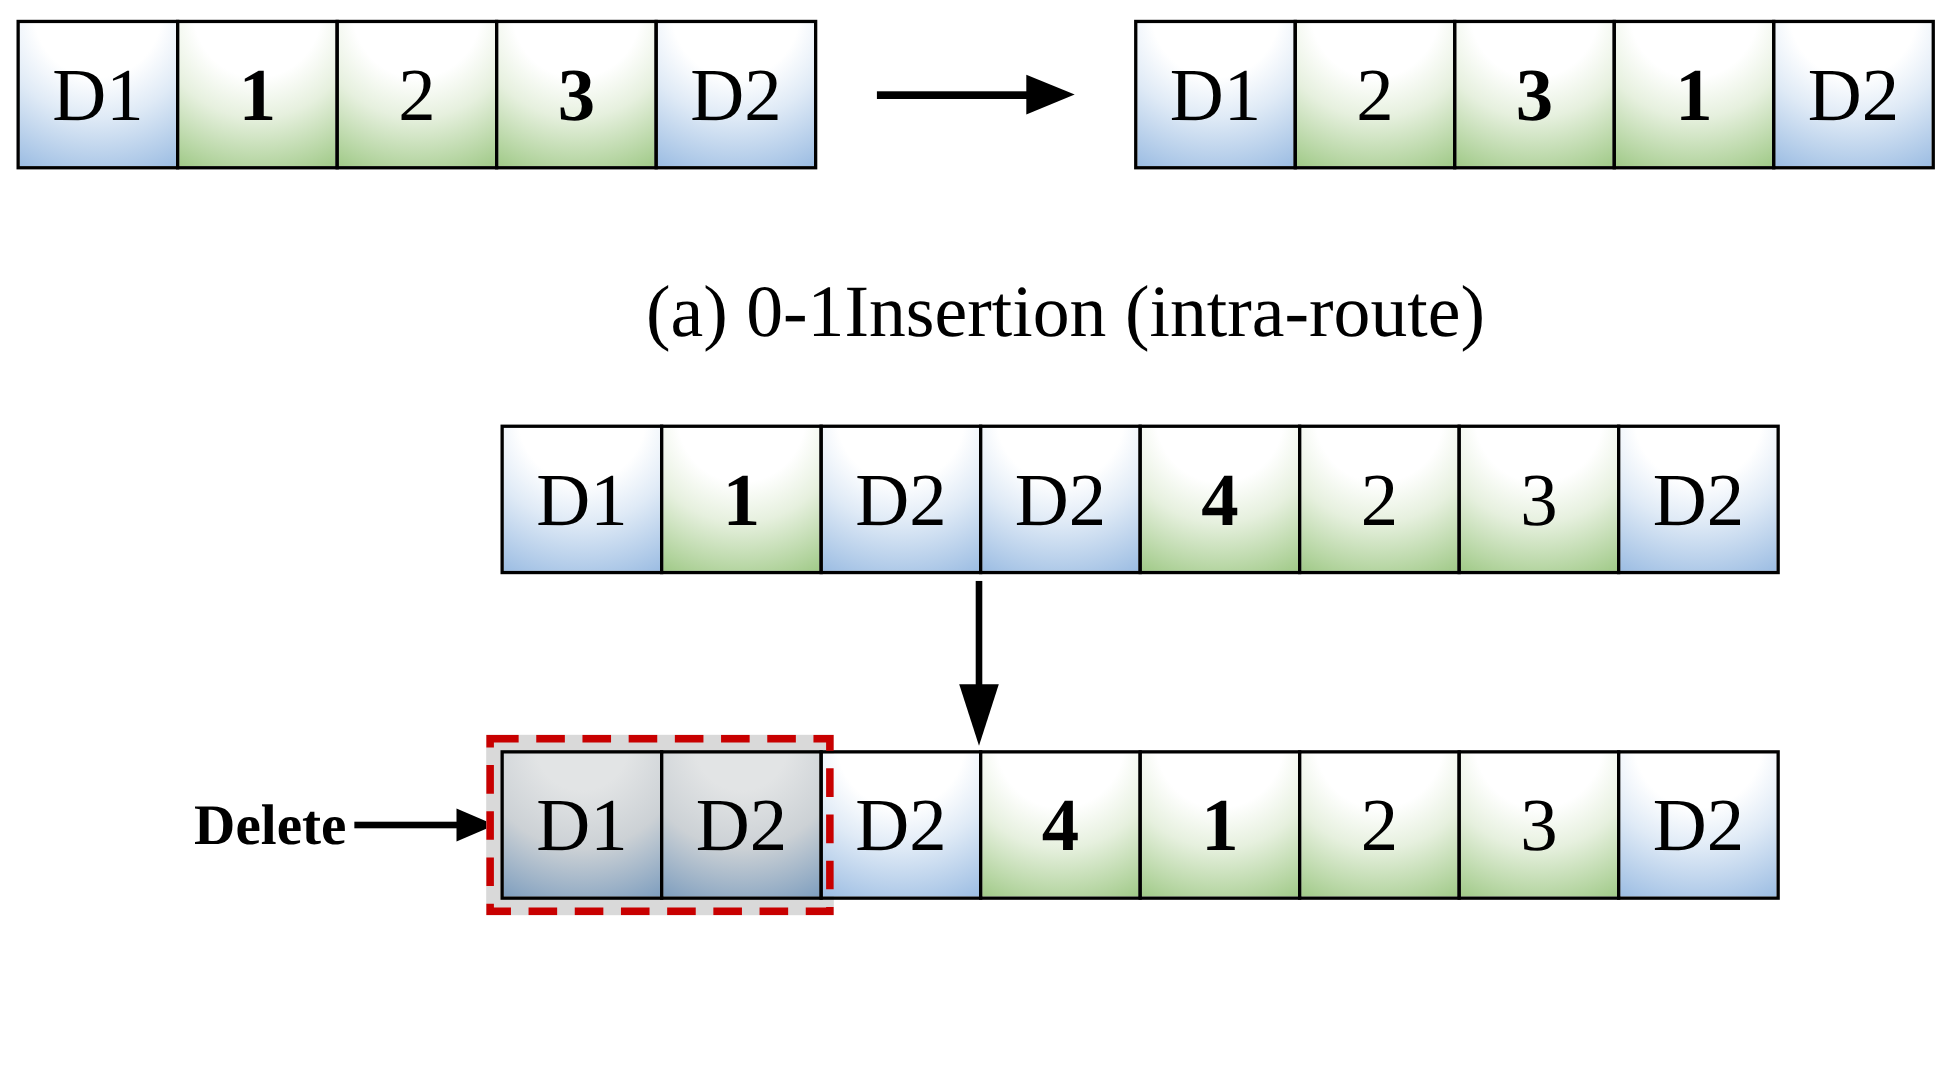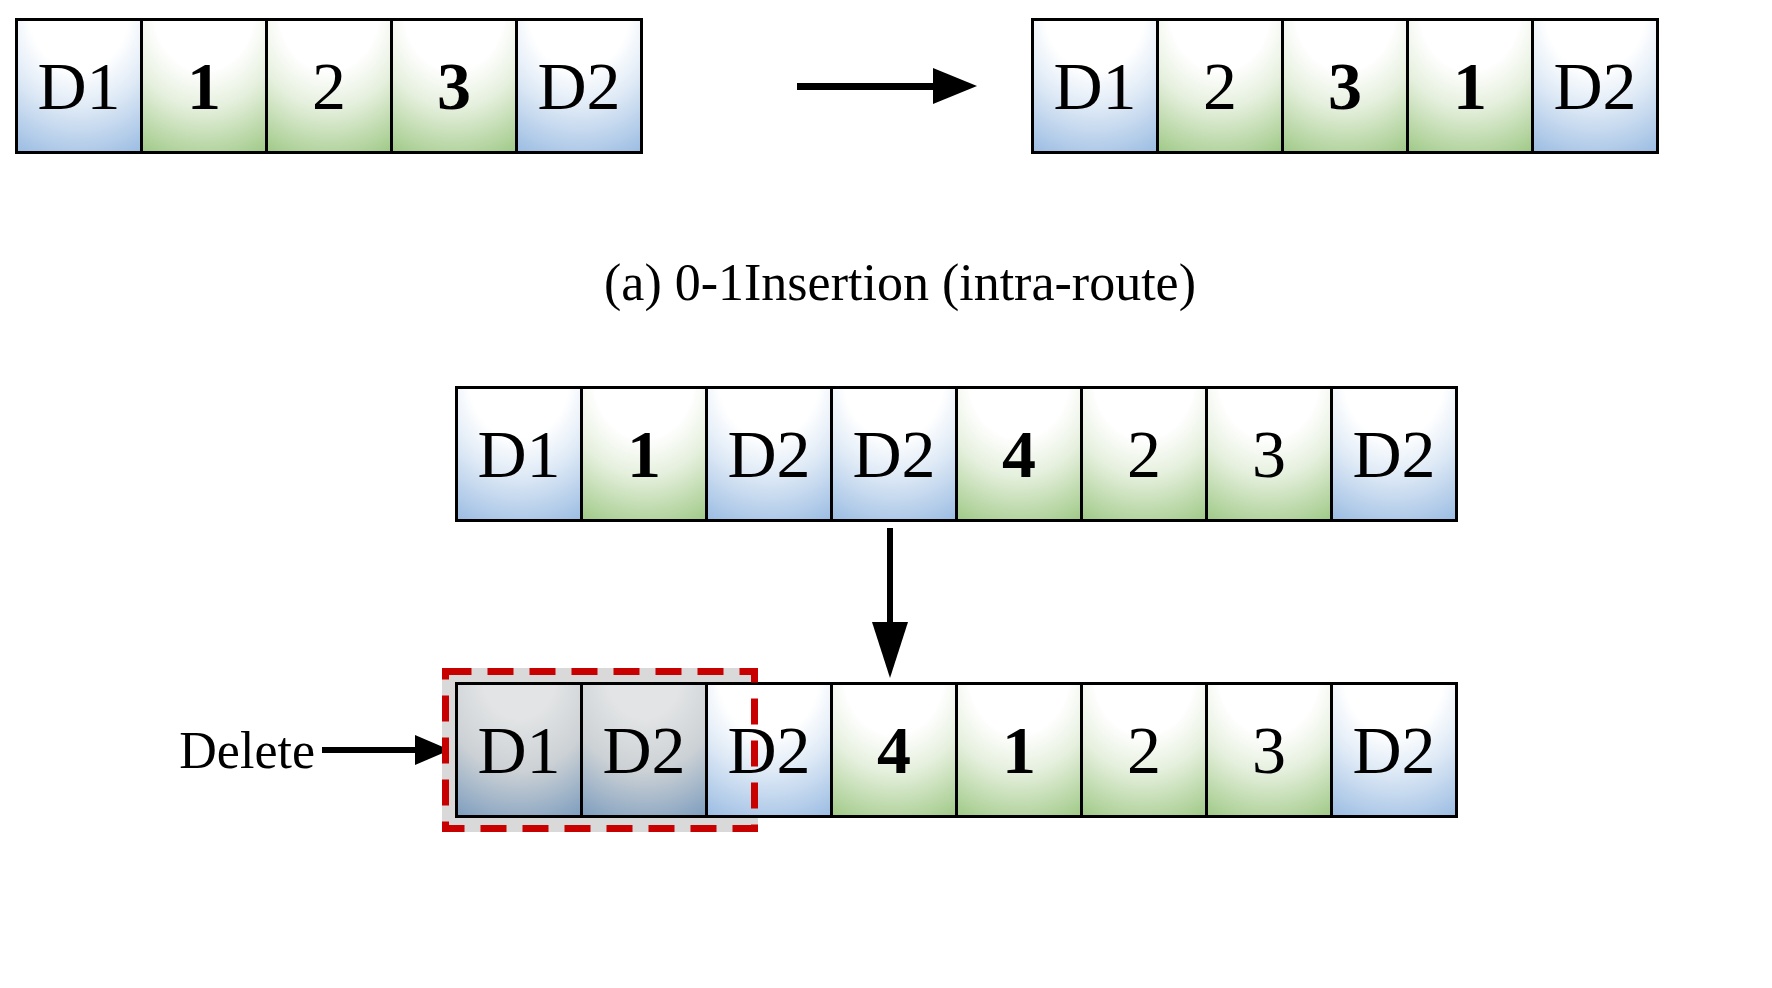--- a/index.html
+++ b/index.html
@@ -2,34 +2,34 @@
 <html><head>
 <meta charset="utf-8">
 <style>
   html,body{margin:0;padding:0;background:#ffffff;}
   #figure{
     position:relative;width:1772px;height:988px;background:#ffffff;overflow:hidden;
     font-family:"Liberation Serif","DejaVu Serif",serif;color:#000;
   }
   .seq{position:absolute;display:flex;}
   .cell{
-    box-sizing:border-box;width:128px;height:136px;border:3px solid #000;
+    box-sizing:border-box;width:148px;height:136px;border:3px solid #000;
     margin-left:-3px;display:flex;align-items:center;justify-content:center;
     font-size:68px;line-height:1;color:#000;flex:0 0 auto;
   }
   .cell:first-child{margin-left:0;}
   .cell.bold{font-weight:700;}
   .cell.blue{background:radial-gradient(120% 135% at 50% -8%, #ffffff 34%, #dfeaf6 55%, #89b0dd 100%);}
   .cell.green{background:radial-gradient(120% 135% at 50% -8%, #ffffff 34%, #e6f0de 55%, #8dbf70 100%);}
   .cell.gray{background:radial-gradient(120% 135% at 50% -8%, #e2e4e5 25%, #ccd1d5 55%, #6990b8 100%);}
   .caption{
-    position:absolute;font-size:52px;line-height:66px;text-align:center;white-space:nowrap;
+    position:absolute;font-size:67px;line-height:66px;text-align:right;white-space:nowrap;
   }
   .delete-label{
-    position:absolute;font-size:52px;line-height:66px;font-weight:400;text-align:right;white-space:nowrap;
+    position:absolute;font-size:52px;line-height:66px;font-weight:700;text-align:right;white-space:nowrap;
   }
   .abs{position:absolute;}
   .backdrop{position:absolute;background:#d9d9d9;z-index:1;}
   .seq{z-index:2;}
   .dashed{position:absolute;z-index:3;}
 </style>
 </head>
 <body>
 
 <div id="figure">

